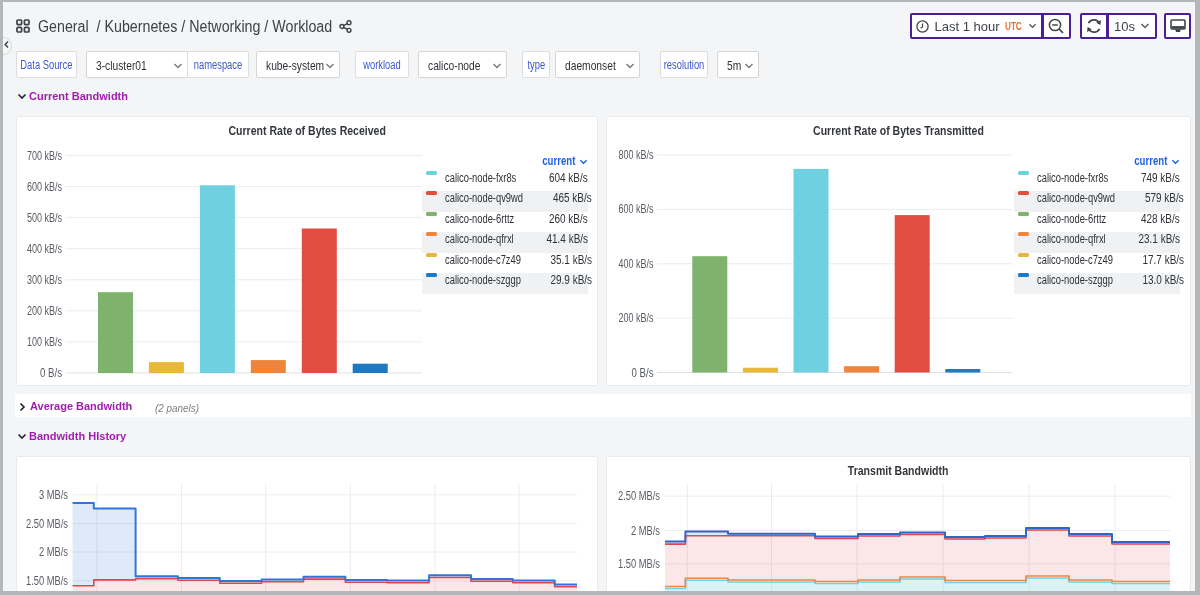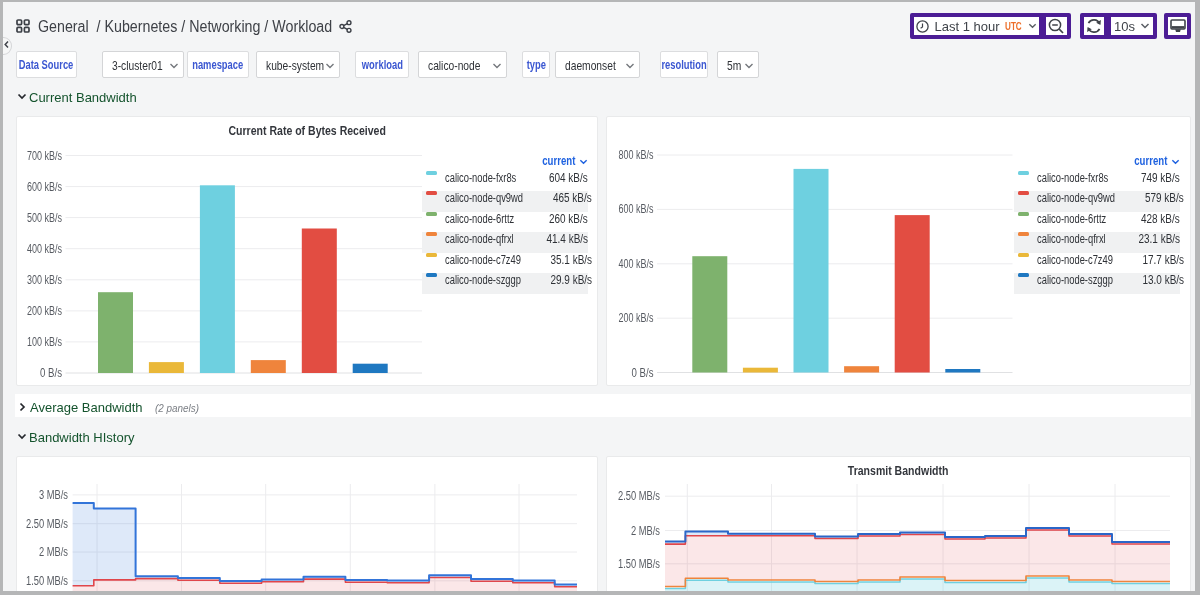--- a/index.html
+++ b/index.html
@@ -1,27 +1,27 @@
 <!DOCTYPE html>
 <html><head>
 <meta charset="utf-8">
 <style>
   html,body{margin:0;padding:0}
   body{width:1200px;height:595px;position:relative;background:#f4f5f6;font-family:"Liberation Sans",sans-serif;overflow:hidden}
   .abs{position:absolute}
   .frame{background:#b5b6b7;position:absolute;z-index:50}
   .panel{position:absolute;background:#fff;border:1px solid #e9eaeb;border-radius:2px;box-sizing:border-box}
   .ptitle{position:absolute;width:100%;text-align:center;font-size:13px;font-weight:bold;color:#33363c;top:7px}
-  .btn{position:absolute;background:#fff;border:4px solid #4c1d95;border-radius:2px;box-sizing:border-box;display:flex;align-items:center;justify-content:center;color:#3f4349}
-  .chip-l{position:absolute;top:51px;height:27px;background:#fff;border:1px solid #dcdddf;border-radius:2px;box-sizing:border-box;display:flex;align-items:center;justify-content:center;color:#3b57d1;font-size:12px;font-weight:bold;white-space:nowrap}
+  .btn{position:absolute;background:#fff;border:2px solid #4c1d95;border-radius:2px;box-sizing:border-box;display:flex;align-items:center;justify-content:center;color:#3f4349}
+  .chip-l{position:absolute;top:51px;height:27px;background:#fff;border:1px solid #dcdddf;border-radius:2px;box-sizing:border-box;display:flex;align-items:center;justify-content:center;color:#3b57d1;font-size:12px;font-weight:normal;white-space:nowrap}
   .chip-l>span{display:inline-block;transform:scaleX(0.78)}
   .chip-v{position:absolute;top:51px;height:27px;background:#fff;border:1px solid #d4d5d7;border-radius:2px;box-sizing:border-box;color:#2e3136;font-size:13.5px;white-space:nowrap}
   .chip-v>span{position:absolute;left:9px;top:5.5px;display:inline-block;transform:scaleX(0.76);transform-origin:0 0}
   .chip-v>svg{position:absolute;right:4.5px;top:11px}
-  .sech{position:absolute;font-size:13px;font-weight:normal;color:#14532d}
+  .sech{position:absolute;font-size:11px;font-weight:bold;color:#a21caf}
   .leg{position:absolute;font-size:12.5px;color:#2e3136}
   .legrow{display:flex;align-items:flex-start;height:20.6px;padding:0 0 0 4px;box-sizing:border-box;font-size:12px}
   .legrow.alt{background:#f0f1f2}
   .sw{width:11px;height:4px;border-radius:1.5px;margin-right:8px;flex:0 0 auto}
   .legname{flex:1 1 auto;white-space:nowrap;transform:scaleX(0.78);transform-origin:0 50%}
   .legval{flex:0 0 auto;white-space:nowrap;transform:scaleX(0.83);transform-origin:100% 50%}
 </style>
 </head>
 <body>
 
@@ -91,21 +91,21 @@
   <svg width="16" height="14" viewBox="0 0 16 14">
       <rect x="1" y="1" width="14" height="9" rx="1" fill="none" stroke="#3f4349" stroke-width="1.6"></rect>
       <rect x="1.6" y="7.1" width="12.8" height="2.4" fill="#3f4349"></rect>
       <path d="M5.2 10.2 L10.8 10.2 L10 13 L6 13 Z" fill="#3f4349"></path>
     </svg>
 </div>
 
 <div class="chip-l" style="left:16px;width:61px">
     <span>Data Source</span>
   </div>
-<div class="chip-v" style="left:102px;width:82px">
+<div class="chip-v" style="left:86px;width:102px">
     <span>3-cluster01</span>
     <svg width="10" height="6" viewBox="0 0 10 6">
       <path d="M1.5 1 L5 4.5 L8.5 1" stroke="#75787d" stroke-width="1.4" fill="none"></path>
     </svg>
   </div>
 <div class="chip-l" style="left:187px;width:62px">
     <span>namespace</span>
   </div>
 <div class="chip-v" style="left:256px;width:84px">
     <span>kube-system</span>
@@ -212,20 +212,21 @@
     <div class="legrow alt">
         <span class="sw" style="background:#1f78c1"></span>
         <span class="legname">calico-node-szggp</span>
         <span class="legval">29.9 kB/s</span>
       </div>
   </div>
 </div>
 
 <div class="panel" style="left:606px;top:116px;width:585px;height:270px"></div>
 <div class="abs" style="left:606px;top:116px;width:585px;height:270px">
+  <div class="ptitle"><span style="display:inline-block;transform:scaleX(0.81)">Current Rate of Bytes Transmitted</span></div>
   <svg width="585" height="270" style="position:absolute;left:0;top:0">
     <g stroke="#ececee" stroke-width="1">
       <line x1="51" y1="39" x2="406.5" y2="39"></line>
       <line x1="51" y1="93.4" x2="406.5" y2="93.4"></line>
       <line x1="51" y1="147.8" x2="406.5" y2="147.8"></line>
       <line x1="51" y1="202.2" x2="406.5" y2="202.2"></line>
       <line x1="51" y1="256.5" x2="406.5" y2="256.5" stroke="#e0e1e3"></line>
     </g>
     <g font-size="12" fill="#565a61" text-anchor="end" font-family="Liberation Sans,sans-serif">
       <text x="47.5" y="43" textLength="35" lengthAdjust="spacingAndGlyphs">800 kB/s</text>

